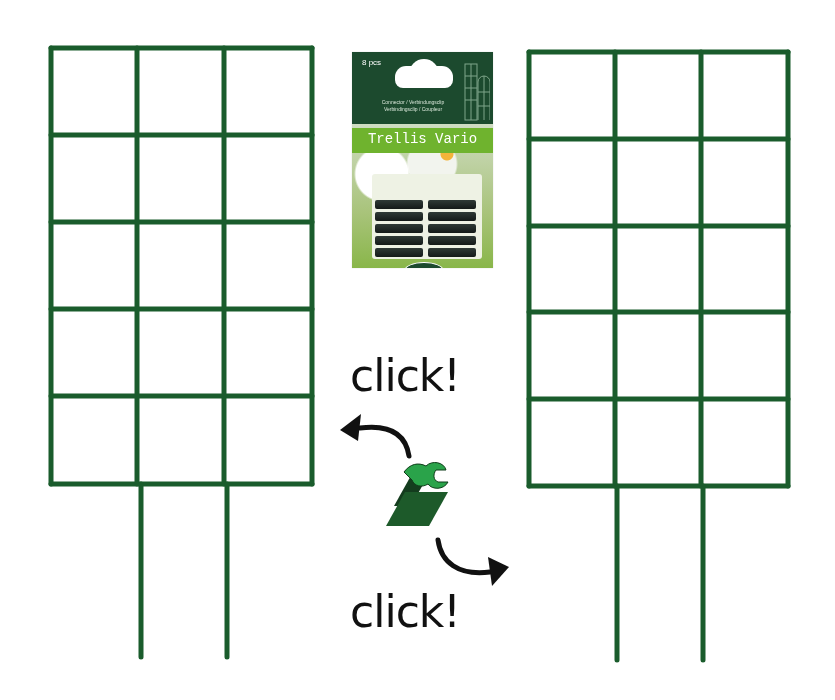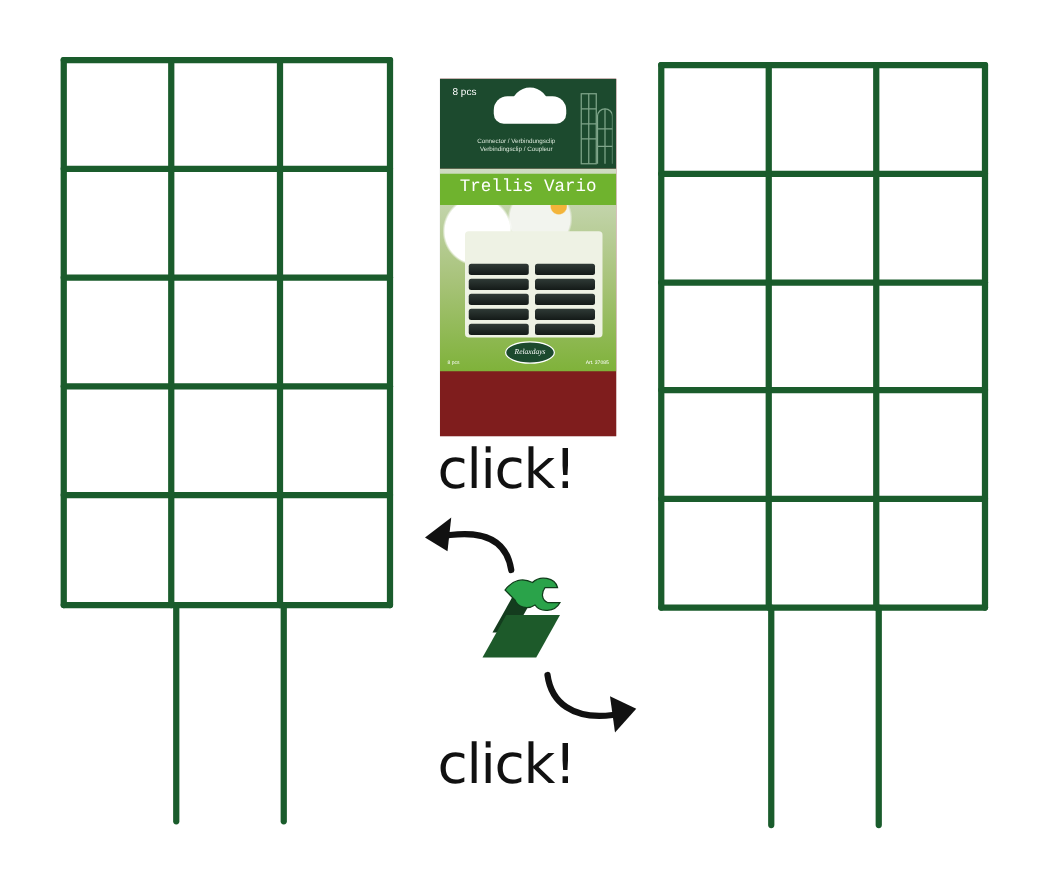--- a/index.html
+++ b/index.html
@@ -1,18 +1,18 @@
 <!DOCTYPE html>
 <html><head>
 <meta charset="utf-8">
 <style>
   html, body { margin:0; padding:0; background:#ffffff; }
   body { width:835px; height:700px; position:relative; overflow:hidden; font-family:"DejaVu Sans", sans-serif; }
   .layer { position:absolute; left:0; top:0; }
-  .pkg { position:absolute; left:352px; top:63px; width:141px; height:286px; overflow:hidden; background:#7f1d1d; box-shadow:0 0 1px rgba(0,0,0,0.2); }
+  .pkg { position:absolute; left:352px; top:52px; width:141px; height:216px; overflow:hidden; background:#7f1d1d; box-shadow:0 0 1px rgba(0,0,0,0.2); }
   .pkg-top { position:absolute; left:0; top:0; width:141px; height:72px; background:#1c4a2e; }
   .pkg-count { position:absolute; left:10px; top:6px; font-size:8px; color:#ffffff; font-family:"Liberation Sans", sans-serif; }
   .pkg-hang { position:absolute; left:43px; top:14px; width:58px; height:22px; background:#ffffff; border-radius:11px 11px 8px 8px; }
   .pkg-hang:before { content:""; position:absolute; left:14px; top:-7px; width:30px; height:18px; background:#ffffff; border-radius:15px 15px 0 0; }
   .pkg-sub { position:absolute; left:0; width:122px; text-align:center; font-size:5px; color:#d8e6d8; font-family:"Liberation Sans", sans-serif; }
   .pkg-photo { position:absolute; left:0; top:72px; width:141px; height:162px;
      background: radial-gradient(circle at 95px 30px, #f3b43a 0 6px, transparent 7px),
                  radial-gradient(circle at 30px 50px, #ffffff 0 26px, transparent 28px),
                  radial-gradient(circle at 80px 40px, #f2f4ee 0 24px, transparent 26px),
                  linear-gradient(180deg, #cfdcc2 0%, #a8c37a 55%, #7fb23a 100%); }

